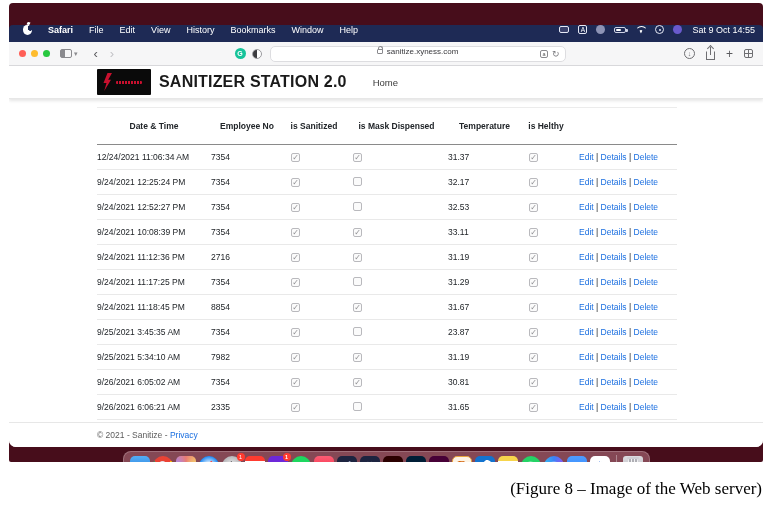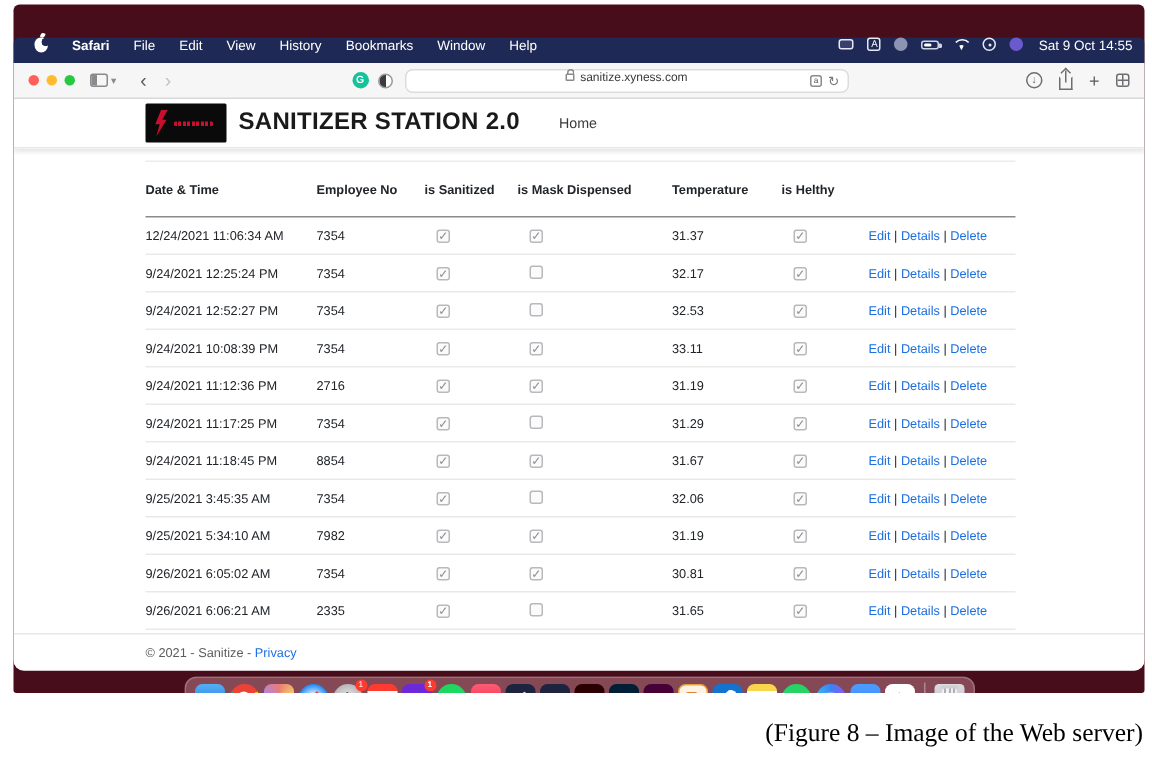--- a/index.html
+++ b/index.html
@@ -64,21 +64,21 @@
   .page { flex:1; display:flex; flex-direction:column; background:#fff; }
   .navbar { height:33px; display:flex; align-items:center; padding-left:88px; border-bottom:1px solid #e7e7e7; box-shadow:0 2px 3px rgba(0,0,0,.10); position:relative; z-index:2; flex:none; }
   .logo { width:54px; height:26px; background:#0a0a0a; border-radius:1px; display:flex; align-items:center; padding-left:5px; gap:4px; }
   .bolt { width:10px; height:18px; background:#c8102e; clip-path:polygon(55% 0,100% 0,62% 38%,90% 38%,22% 100%,45% 55%,15% 55%); }
   .logo-text { width:26px; height:3px; background:repeating-linear-gradient(90deg,#c8102e 0 2px,transparent 2px 3px); border-radius:1px; }
   .site-title { font-size:16px; font-weight:700; color:#1a1a1a; margin-left:8px; letter-spacing:.2px; }
   .home-link { font-size:9.5px; color:#3a3a3a; margin-left:26px; }
 
   .content { flex:1; padding-top:8px; }
   .tablewrap { margin-left:88px; width:580px; font-size:8.5px; color:#212529; }
-  .thead { display:grid; grid-template-columns:114px 72px 62px 103px 73px 50px 106px; font-weight:700; height:38px; align-items:center; border-top:1px solid #ececec; border-bottom:1.5px solid #8a8a8a; }
+  .thead { display:grid; grid-template-columns:114px 72px 62px 103px 73px 50px 106px; font-weight:700; height:38px; align-items:center; border-top:1px solid #ececec; border-bottom:1.5px solid #8a8a8a;text-align:center; }
   .trow { display:grid; grid-template-columns:114px 72px 62px 103px 73px 50px 106px; height:25px; align-items:center; border-bottom:1px solid #e9e9e9; }
   .c-act { padding-left:8px; white-space:nowrap; }
   .chk { display:inline-block; width:9px; height:9px; border:1px solid #b9b9bd; border-radius:2px; background:#fbfbfb; font-size:8px; line-height:8px; text-align:center; color:#8e8e92; margin-left:8px; }
   .chk.on::before { content:"✓"; }
   a.act, a.plink { color:#1b6fe0; text-decoration:none; }
   .sep { color:#212529; }
 
   .footer { border-top:1px solid #e7e7e7; padding:7px 0 0 88px; font-size:8.5px; color:#5c5c5c; height:28px; flex:none; margin-top:2px; }
 
   
@@ -268,21 +268,21 @@
     <div>31.67</div>
     <div><span class="chk on"></span></div>
     <div class="c-act"><a class="act" href="#">Edit</a><span class="sep"> | </span><a class="act" href="#">Details</a><span class="sep"> | </span><a class="act" href="#">Delete</a></div>
   </div>
 
   <div class="trow">
     <div>9/25/2021 3:45:35 AM</div>
     <div>7354</div>
     <div><span class="chk on"></span></div>
     <div><span class="chk"></span></div>
-    <div>32.06</div>
+    <div>23.87</div>
     <div><span class="chk on"></span></div>
     <div class="c-act"><a class="act" href="#">Edit</a><span class="sep"> | </span><a class="act" href="#">Details</a><span class="sep"> | </span><a class="act" href="#">Delete</a></div>
   </div>
 
   <div class="trow">
     <div>9/25/2021 5:34:10 AM</div>
     <div>7982</div>
     <div><span class="chk on"></span></div>
     <div><span class="chk on"></span></div>
     <div>31.19</div>

